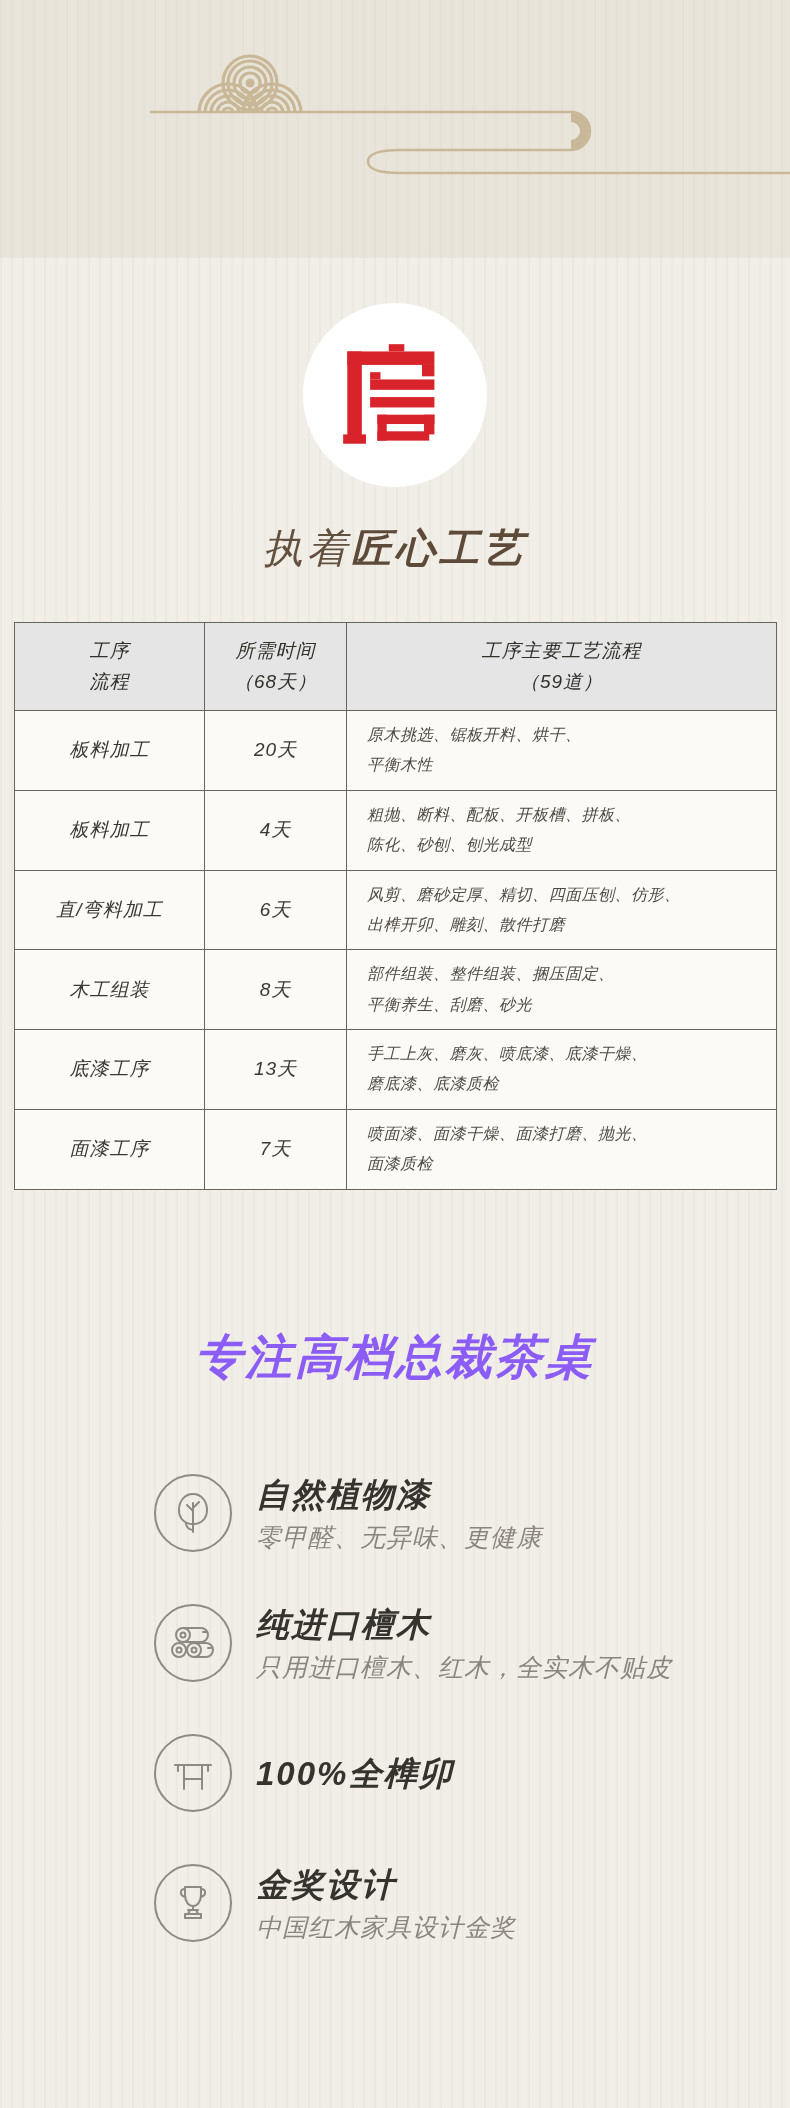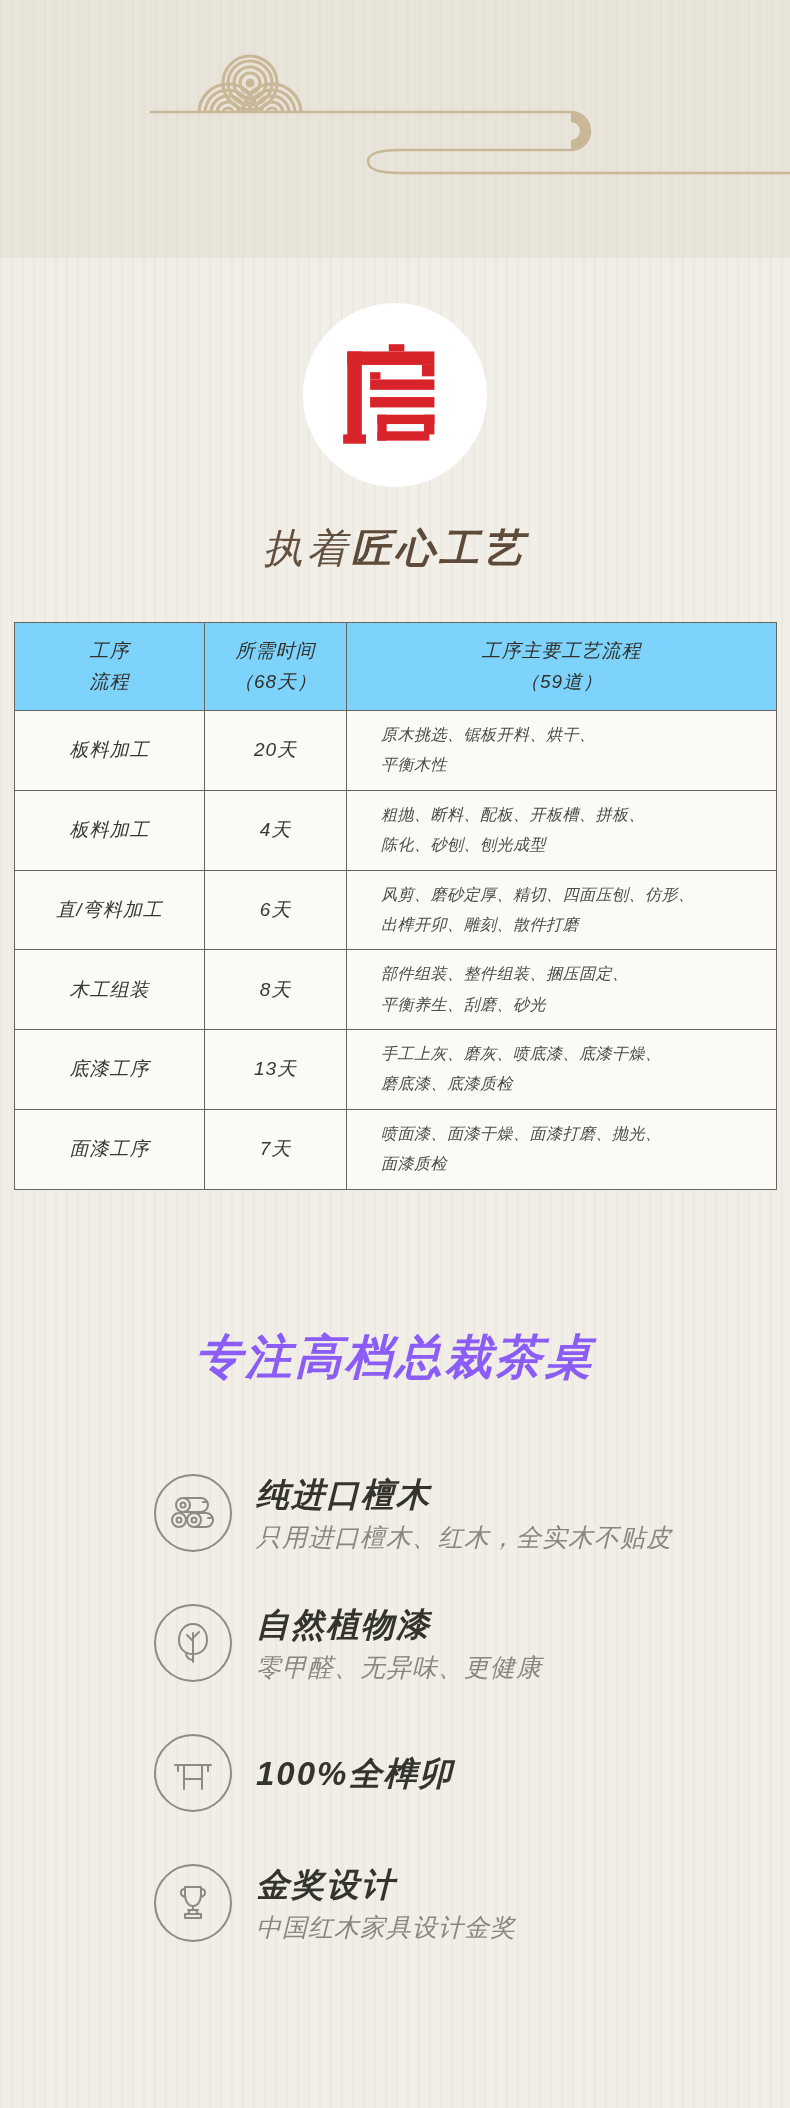--- a/index.html
+++ b/index.html
@@ -35,28 +35,28 @@
     width:762px;margin:50px 0 0 14px;border-collapse:collapse;
     background:#fbfaf6;table-layout:fixed;
   }
   table.process-table col.c1{width:190px;}
   table.process-table col.c2{width:142px;}
   table.process-table col.c3{width:430px;}
   table.process-table th, table.process-table td{
     border:1px solid #66655c;white-space:pre-line;vertical-align:middle;
   }
   table.process-table th{
-    background:#7dd3fc;color:#32302b;font-weight:400;
+    background:#e5e5e5;color:#32302b;font-weight:400;
     font-size:19px;line-height:1.6;padding:13px 11px;text-align:center;letter-spacing:1px;margin-left:23px;
   }
   td.stage,td.time{
     text-align:center;font-size:19px;color:#3a3833;letter-spacing:1px;padding:9px 0;
   }
   td.detail{
-    font-size:16px;color:#4e4b44;line-height:1.9;padding:9px 10px 9px 34px;
+    font-size:16px;color:#4e4b44;line-height:1.9;padding:9px 10px 9px 20px;
     letter-spacing:0.5px;
   }
   .title2{
     margin:138px 0 0;text-align:center;font-weight:700;
     font-size:47px;letter-spacing:3px;line-height:1.25;color:#8b5cf6;
   }
   .features{margin-top:62px;}
   .feature{
     height:130px;display:flex;align-items:center;padding-left:154px;box-sizing:border-box;
   }
@@ -188,54 +188,54 @@
     </tbody>
   </table>
 
   <h2 class="title2">专注高档总裁茶桌</h2>
 
   <div class="features">
 
     <div class="feature">
       <div class="ficon">
         <svg width="46" height="46" viewBox="0 0 46 46">
+          <path d="M23,4 C32,4 37,12 37,20 C37,29 31,34 23,34 C15,34 9,29 9,20 C9,12 14,4 23,4 Z"></path>
+          <path d="M23,42 L23,13 M23,21 L17,15 M23,18 L29,12"></path>
+          <path d="M23,40 C18,40 16,36 16,33"></path>
+        </svg>
+      </div>
+      <div class="ftext">
+        <div class="ftitle">自然植物漆</div>
+        <div class="fdesc">零甲醛、无异味、更健康</div>
+      </div>
+    </div>
+
+    <div class="feature">
+      <div class="ficon">
+        <svg width="46" height="46" viewBox="0 0 46 46">
           <circle cx="13" cy="15" r="7"></circle>
             <circle cx="13" cy="15" r="2.5"></circle>
           <path d="M13,8 H31 A7,7 0 0 1 31,22 H13"></path>
           <circle cx="9" cy="30" r="7"></circle>
             <circle cx="9" cy="30" r="2.5"></circle>
           <circle cx="24" cy="30" r="7"></circle>
             <circle cx="24" cy="30" r="2.5"></circle>
           <path d="M24,23 H36 A7,7 0 0 1 36,37 H24"></path>
           <path d="M33,12 h4 M38,28 h3"></path>
         </svg>
       </div>
       <div class="ftext">
         <div class="ftitle">纯进口檀木</div>
         <div class="fdesc">只用进口檀木、红木，全实木不贴皮</div>
       </div>
     </div>
 
     <div class="feature">
       <div class="ficon">
         <svg width="46" height="46" viewBox="0 0 46 46">
-          <path d="M23,4 C32,4 37,12 37,20 C37,29 31,34 23,34 C15,34 9,29 9,20 C9,12 14,4 23,4 Z"></path>
-          <path d="M23,42 L23,13 M23,21 L17,15 M23,18 L29,12"></path>
-          <path d="M23,40 C18,40 16,36 16,33"></path>
-        </svg>
-      </div>
-      <div class="ftext">
-        <div class="ftitle">自然植物漆</div>
-        <div class="fdesc">零甲醛、无异味、更健康</div>
-      </div>
-    </div>
-
-    <div class="feature">
-      <div class="ficon">
-        <svg width="46" height="46" viewBox="0 0 46 46">
           <path d="M5,15 H41"></path>
           <path d="M8,15 V21 M38,15 V21"></path>
           <path d="M14,15 V39 M32,15 V39"></path>
           <path d="M14,29 H32"></path>
         </svg>
       </div>
       <div class="ftext">
         <div class="ftitle">100%全榫卯</div>
       </div>
     </div>

